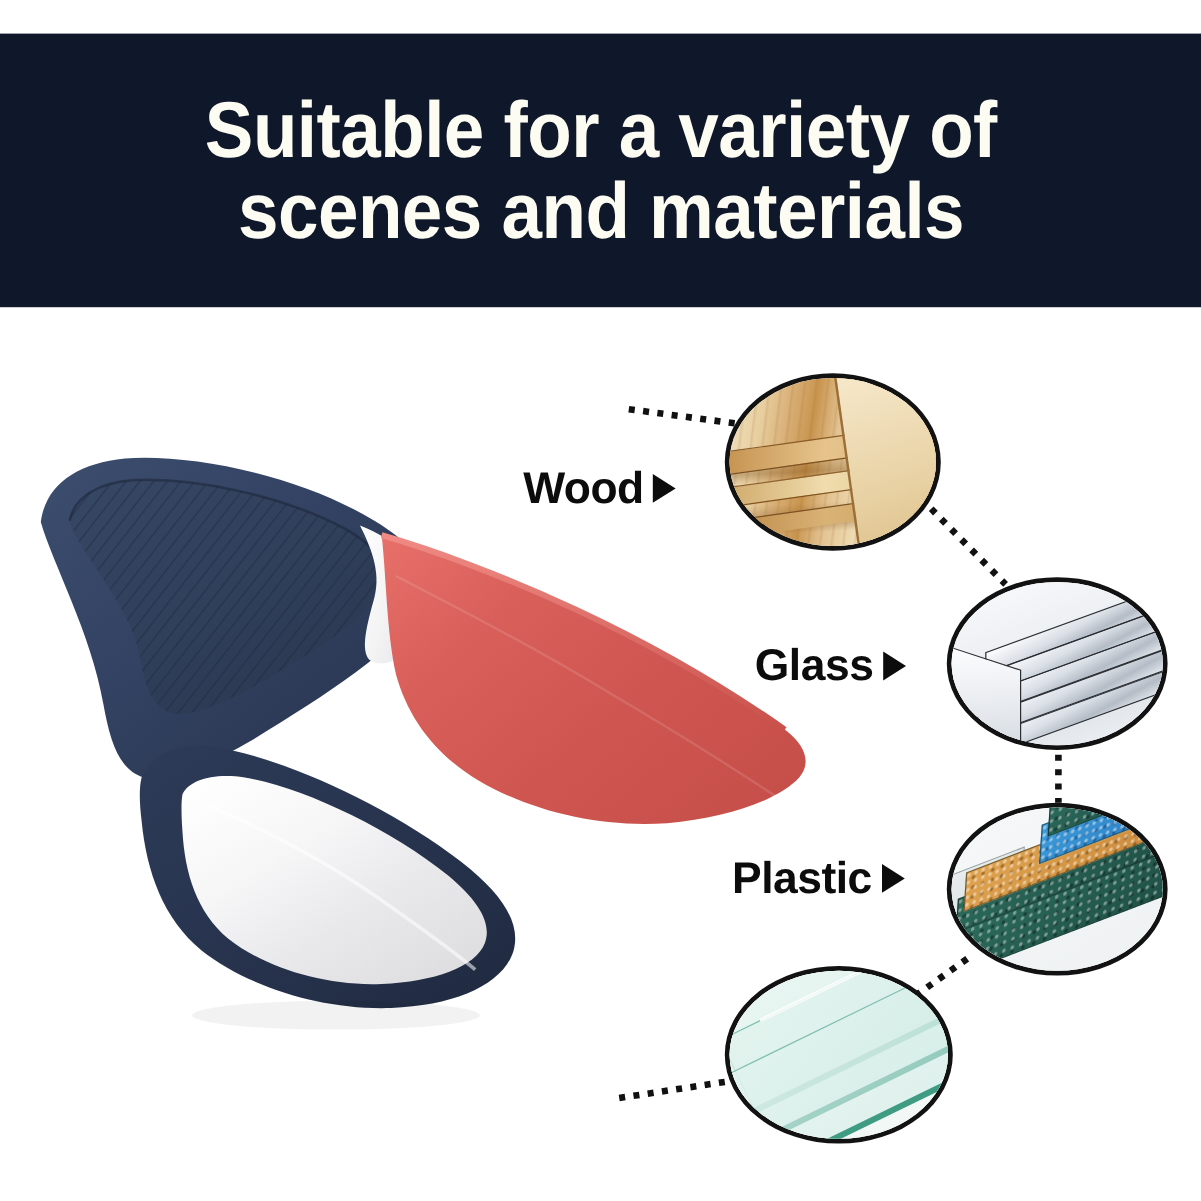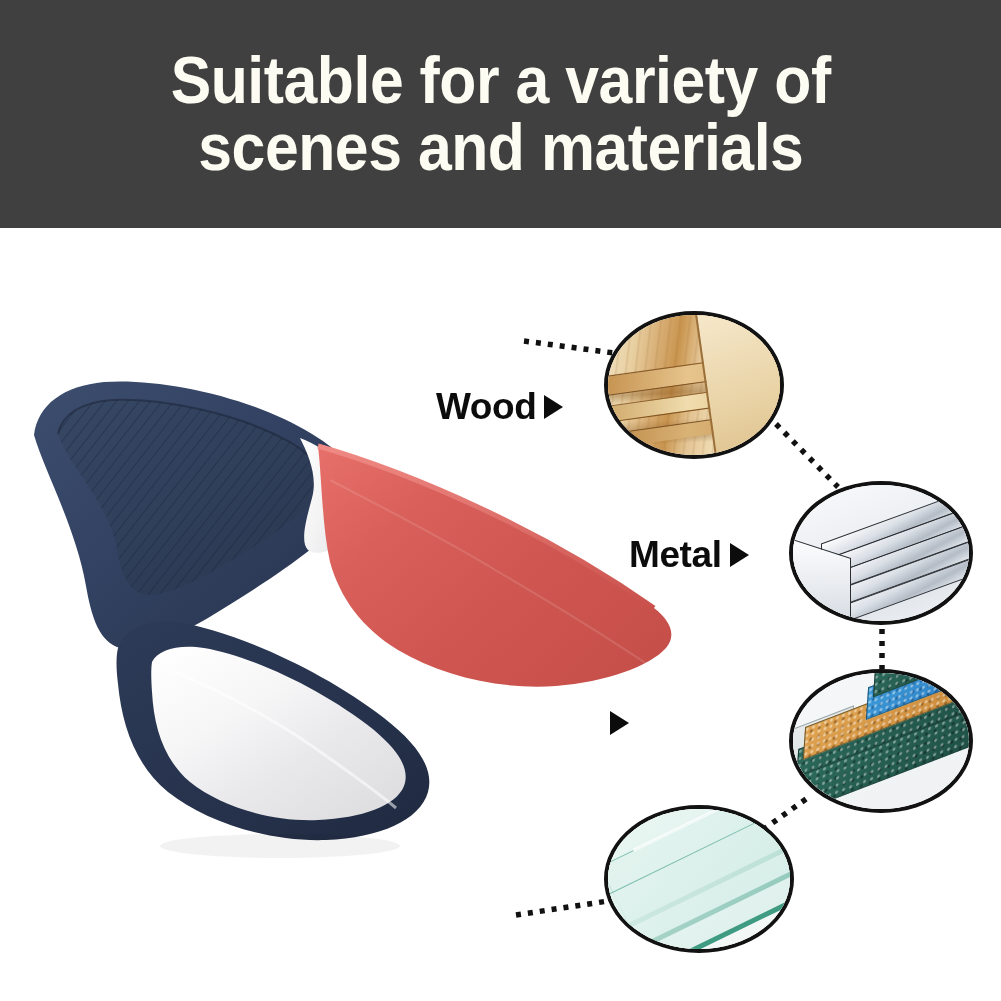--- a/index.html
+++ b/index.html
@@ -180,21 +180,21 @@
     stroke-width: 5.5;
     stroke-linecap: butt;
     stroke-dasharray: 5 7;
   }
 </style>
 </head>
 <body>
 
 <div id="stage" style="background: rgb(255, 255, 255);">
 
-  <div id="banner" style="background: #404040;">
+  <div id="banner" style="background: #0f172a; margin-top: 28px;">
     <div class="banner-line" style="color: rgb(253, 252, 242);">Suitable for a variety of</div>
     <div class="banner-line" style="color: rgb(253, 252, 242);">scenes and materials</div>
   </div>
 
   <svg id="product" style="position:absolute;left:0;top:330px;width:720px;height:540px;" viewBox="0 0 720 540">
     <defs>
       <linearGradient id="navyTop" x1="0" y1="0" x2="1" y2="1">
         <stop offset="0%" stop-color="#3c4d6e"></stop>
         <stop offset="45%" stop-color="#334262"></stop>
         <stop offset="100%" stop-color="#27334d"></stop>
@@ -306,36 +306,37 @@
                 border-bottom:1.5px solid #80531f;"></div>
     <div style="position:absolute;left:-10%;top:76%;width:125%;height:10%;
                 background:linear-gradient(100deg,#b6803c,#d9b276 45%,#c79a55);
                 transform:rotate(-8deg);border-top:1.5px solid #7d5222;"></div>
     <div style="position:absolute;right:-4%;top:-6%;width:46%;height:118%;
                 background:linear-gradient(170deg,#f6e8cb,#e9d3a6 55%,#dcbd86);
                 transform:rotate(-8deg);border-left:2px solid #9a6f38;"></div>
   </div>
 
   <div class="callout-label" style="left:629px; top:534px;">
-    <span class="txt">Metal</span>
+    <span class="txt">Glass</span>
     <span class="tri"></span>
   </div>
   <div class="bubble" style="left:789px; top:481px; width:176px; height:136px;">
     <div class="metal-bg"></div>
     <div class="metal-sheet" style="left:16%;top:22%;width:88%;height:12%;"></div>
     <div class="metal-sheet" style="left:10%;top:36%;width:94%;height:12%;"></div>
     <div class="metal-sheet" style="left:4%;top:50%;width:100%;height:12%;"></div>
     <div class="metal-sheet" style="left:0%;top:64%;width:104%;height:12%;"></div>
     <div class="metal-sheet" style="left:-4%;top:78%;width:108%;height:12%;"></div>
     <div style="position:absolute;left:-2%;top:46%;width:34%;height:58%;
                 background:linear-gradient(160deg,#fdfdfe,#e3e7ec 60%,#cbd2da);
                 border:1.5px solid #2b2f34;transform:skewY(18deg);"></div>
   </div>
 
   <div class="callout-label" style="left:610px; top:711px;">
+    <span class="txt">Plastic</span>
     <span class="tri"></span>
   </div>
   <div class="bubble" style="left:789px; top:669px; width:176px; height:136px;">
     <div class="plastic-bg"></div>
 
     <div style="position:absolute;left:-6%;top:34%;width:40%;height:58%;
                 background:linear-gradient(160deg,#e9edee,#cfd6d7);
                 transform:skewY(-21deg);border:1px solid rgba(40,60,60,0.35);"></div>
     <div class="foam teal" style="left:2%;top:30%;width:104%;height:24%;"></div>
     <div class="foam tan" style="left:6%;top:14%;width:104%;height:22%;"></div>

